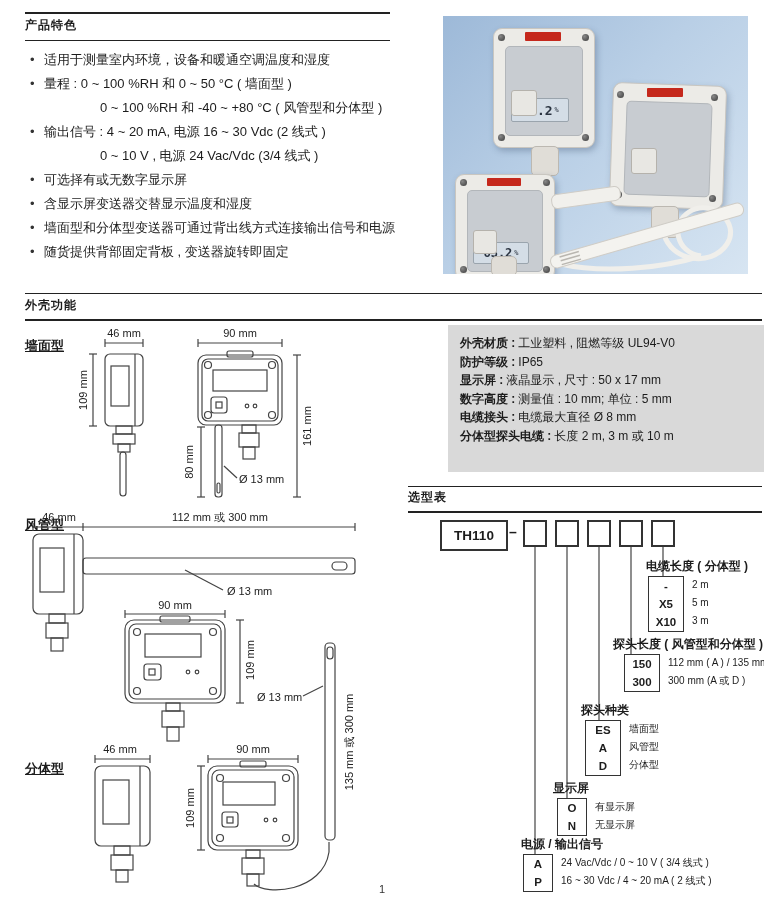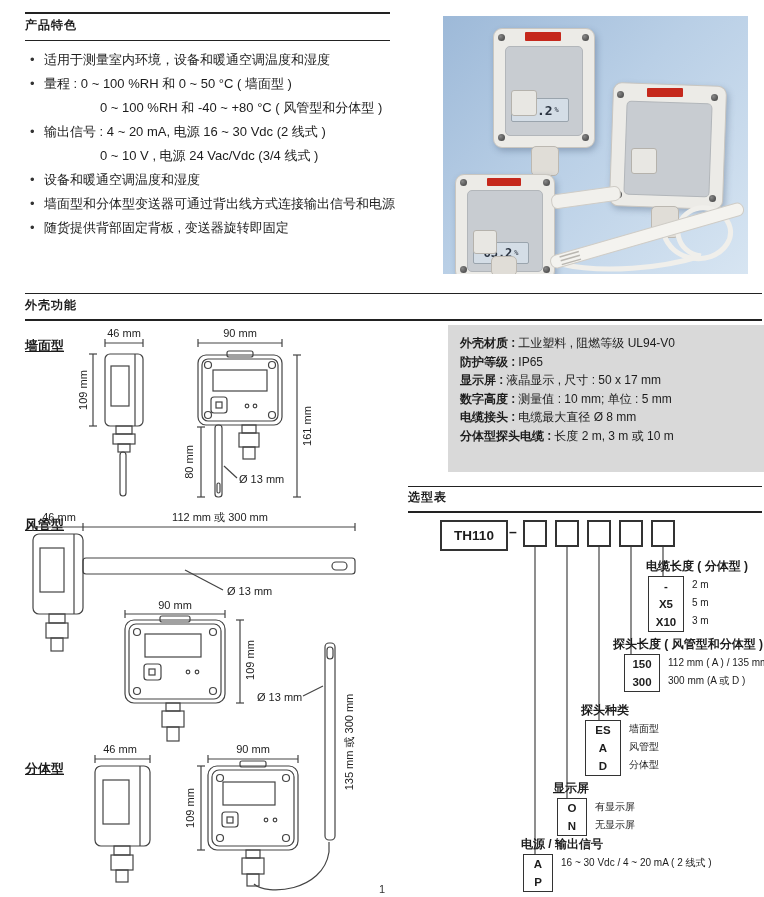--- a/index.html
+++ b/index.html
@@ -59,21 +59,22 @@
   <div class="rule" style="left:25px;top:12px;width:365px;height:2px"></div>
   <div class="sec-head" style="left:25px;top:17px">产品特色</div>
   <div class="rule" style="left:25px;top:40px;width:365px;height:1px"></div>
 
   <div class="feat">
     <div class="row b">适用于测量室内环境，设备和暖通空调温度和湿度</div>
     <div class="row b">量程 : 0 ~ 100 %RH 和 0 ~ 50 °C ( 墙面型 )</div>
     <div class="row cont">0 ~ 100 %RH 和 -40 ~ +80 °C ( 风管型和分体型 )</div>
     <div class="row b">输出信号 : 4 ~ 20 mA,  电源  16 ~ 30 Vdc (2 线式 )</div>
     <div class="row cont">0 ~ 10 V ,  电源  24 Vac/Vdc (3/4 线式 )</div>
-    <div class="row b">设备和暖通空调温度和湿度</div>
+    <div class="row b">可选择有或无数字显示屏</div>
+    <div class="row b">含显示屏变送器交替显示温度和湿度</div>
     <div class="row b">墙面型和分体型变送器可通过背出线方式连接输出信号和电源</div>
     <div class="row b">随货提供背部固定背板 , 变送器旋转即固定</div>
   </div>
 
   <div class="photo">
 
     <div class="dev">
       <div class="body" style="left:50px;top:12px;width:100px;height:118px"></div>
       <div class="strip" style="left:82px;top:16px;width:36px;height:9px"></div>
       <div class="panel" style="left:62px;top:30px;width:76px;height:88px"></div>
@@ -350,18 +351,19 @@
       <div class="v">有显示屏</div>
       <div class="v">无显示屏</div>
     </div>
 
     <div class="gtitle" style="left:93px;top:322px">电源 / 输出信号</div>
     <div class="gkeys" style="left:95px;top:340px;width:30px">
       <div class="k">A</div>
       <div class="k">P</div>
     </div>
     <div class="gvals" style="left:133px;top:340px">
+      <div class="v">24 Vac/Vdc / 0 ~ 10 V ( 3/4 线式 )</div>
       <div class="v">16 ~ 30 Vdc / 4 ~ 20 mA ( 2 线式 )</div>
     </div>
   </div>
 
   <div class="footer">1</div>
 </div>
 
 </body></html>

